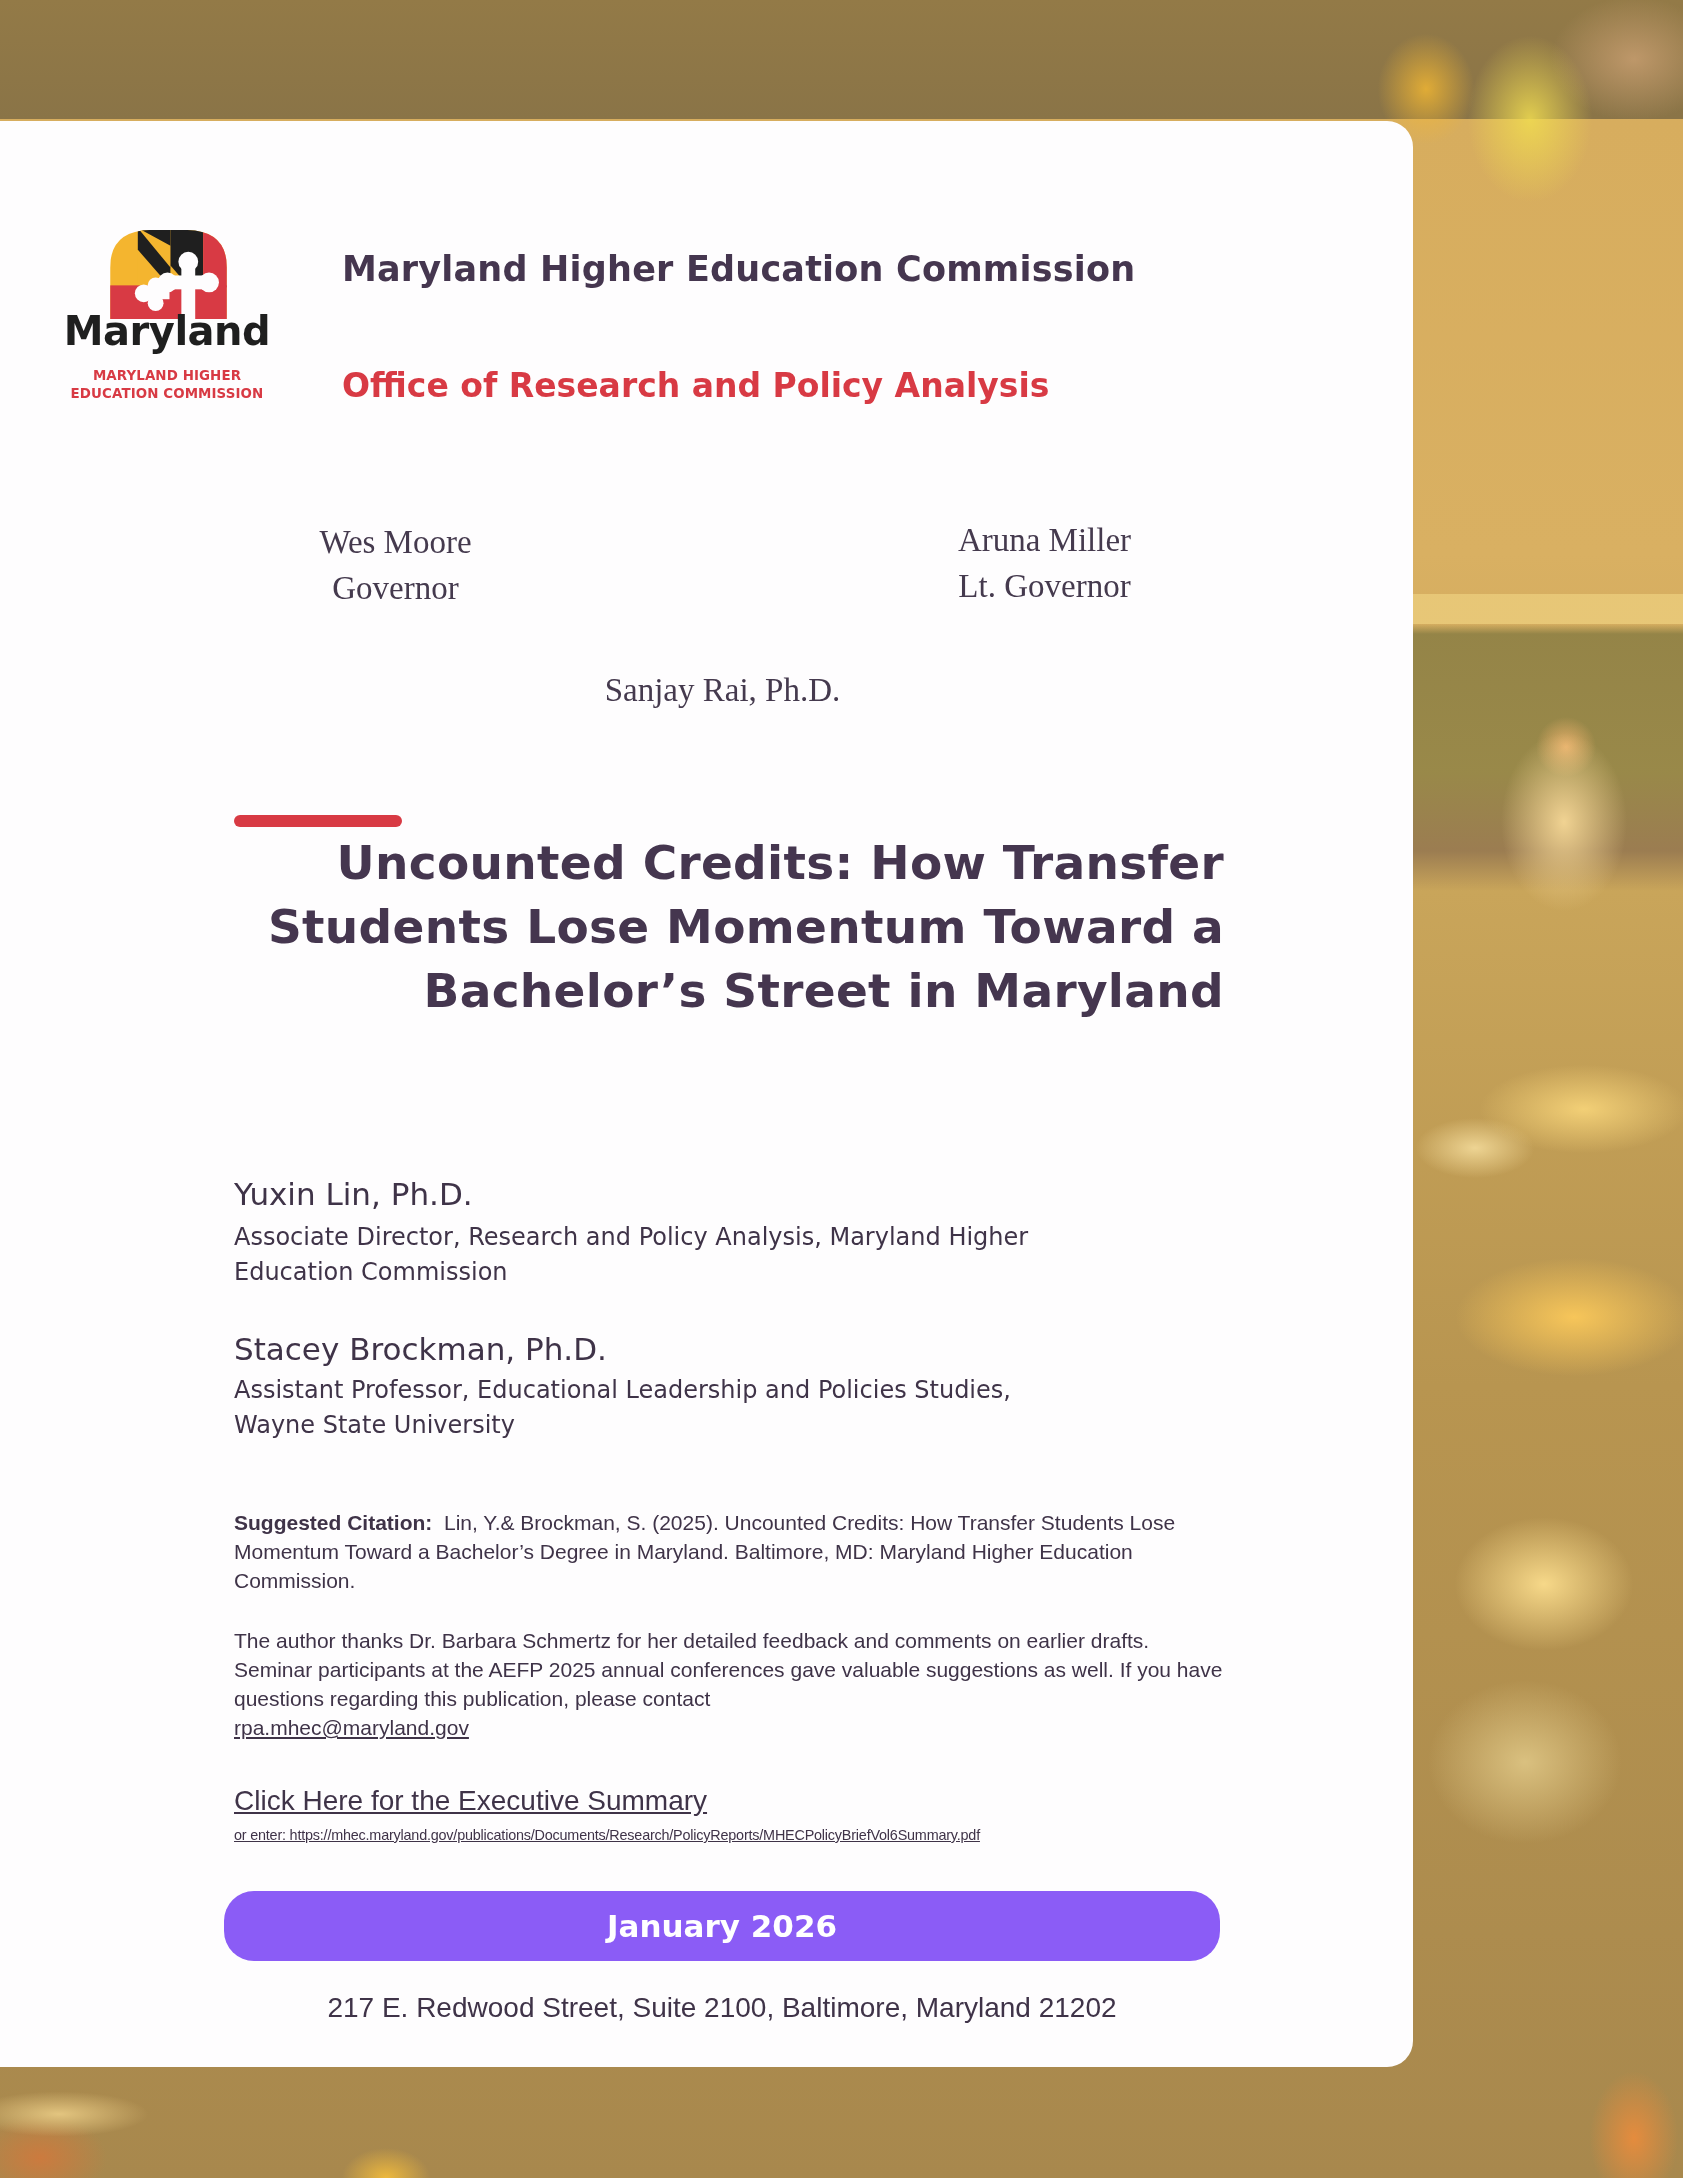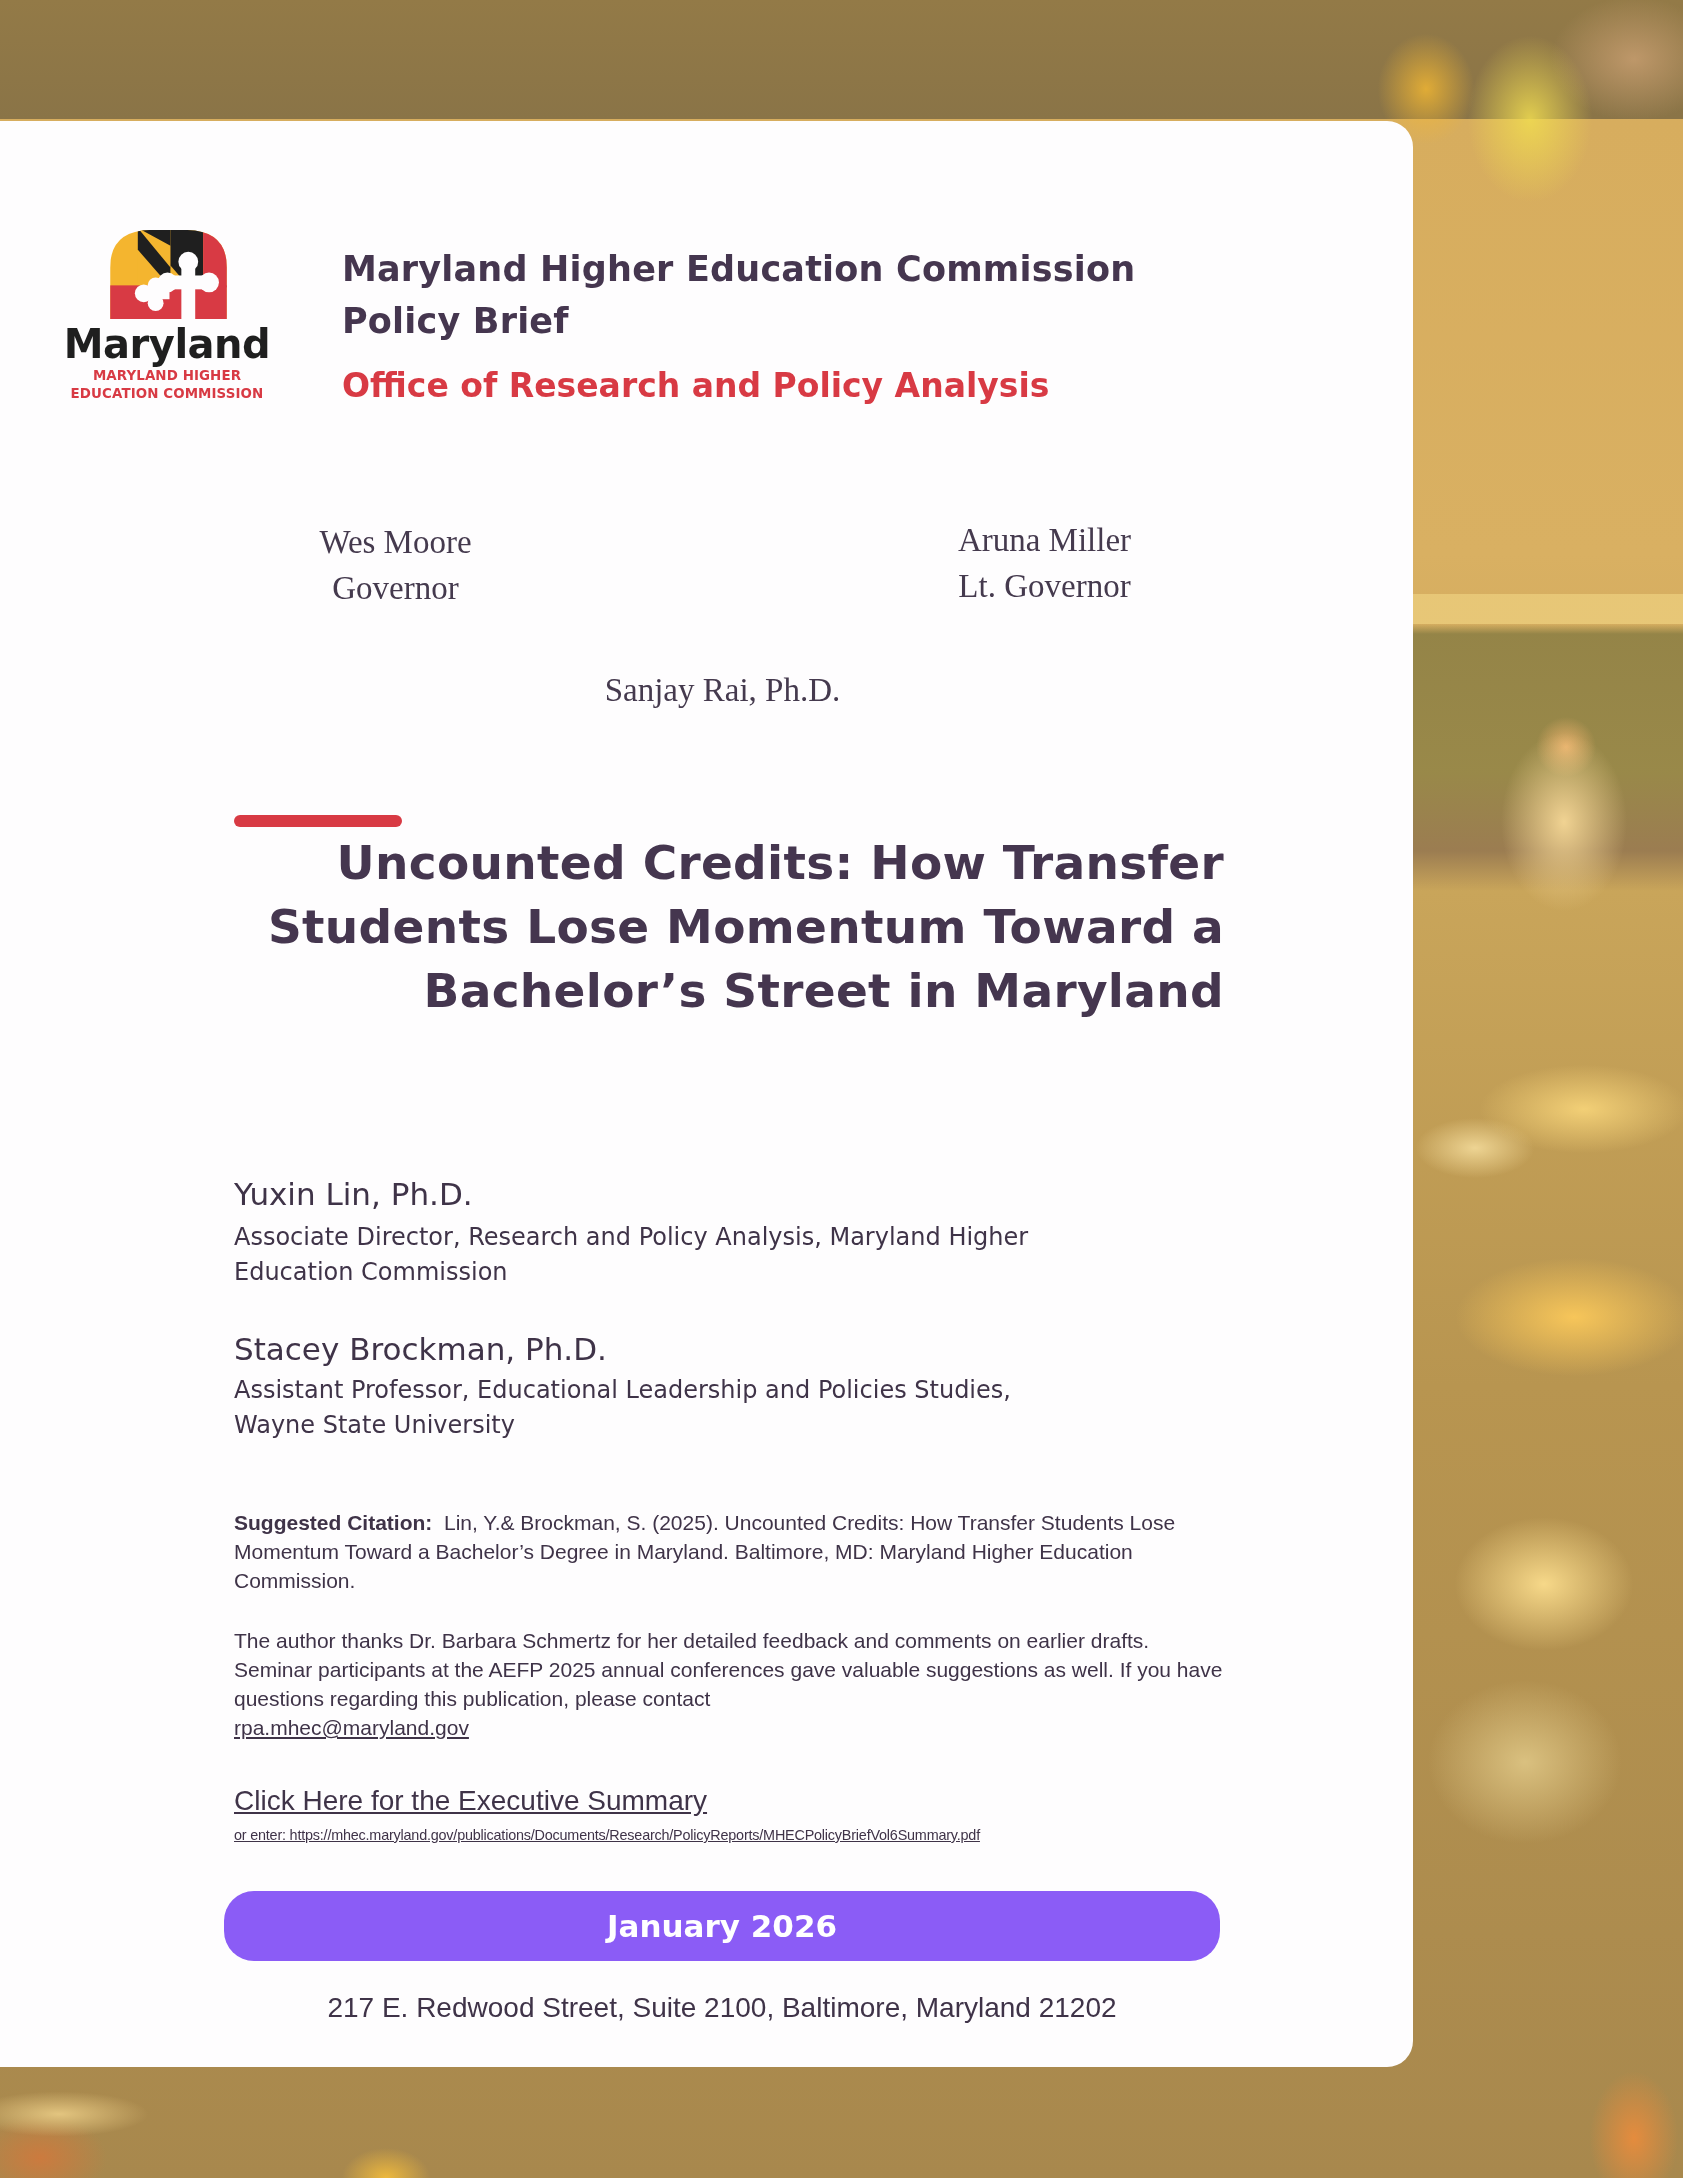--- a/index.html
+++ b/index.html
@@ -37,21 +37,21 @@
     left: 0; top: 121px;
     width: 1413px; height: 1946px;
     background: #fefdfe;
     border-radius: 0 26px 26px 0;
   }
   .logo {
     position: absolute; left: 57px; top: 228px; width: 220px; height: 178px;
   }
   .logo svg { position: absolute; left: 47px; top: 0; }
   .logo-word {
-    position: absolute; left: 0; top: 93px; width: 220px; text-align: center;
+    position: absolute; left: 0; top: 80px; width: 220px; text-align: center;
     font-family: "DejaVu Sans", sans-serif; font-weight: bold; font-size: 40px; color: #1f1f1f;
     letter-spacing: -0.5px;
   }
   .logo-sub {
     position: absolute; left: 0; top: 139px; width: 220px; text-align: center;
     font-family: "DejaVu Sans", sans-serif; font-weight: bold; font-size: 13.4px; line-height: 18px; color: #d83a44;
     letter-spacing: 0.1px;
   }
   .hdr-title {
     position: absolute; left: 342px; top: 243px;
@@ -148,21 +148,20 @@
   </svg>
   <div class="logo-word">Maryland</div>
   <div class="logo-sub">
     <div>MARYLAND HIGHER</div>
     <div>EDUCATION COMMISSION</div>
   </div>
 </div>
 
 <div class="hdr-title">
   <div>Maryland Higher Education Commission</div>
-  <div>Policy Brief</div>
 </div>
 <div class="hdr-office">Office of Research and Policy Analysis</div>
 
 <div class="official" style="left:267px; top:519px; width:257px;">
   <div>Wes Moore</div>
   <div>Governor</div>
 </div>
 <div class="official" style="left:911px; top:517px; width:267px;">
   <div>Aruna Miller</div>
   <div>Lt. Governor</div>

